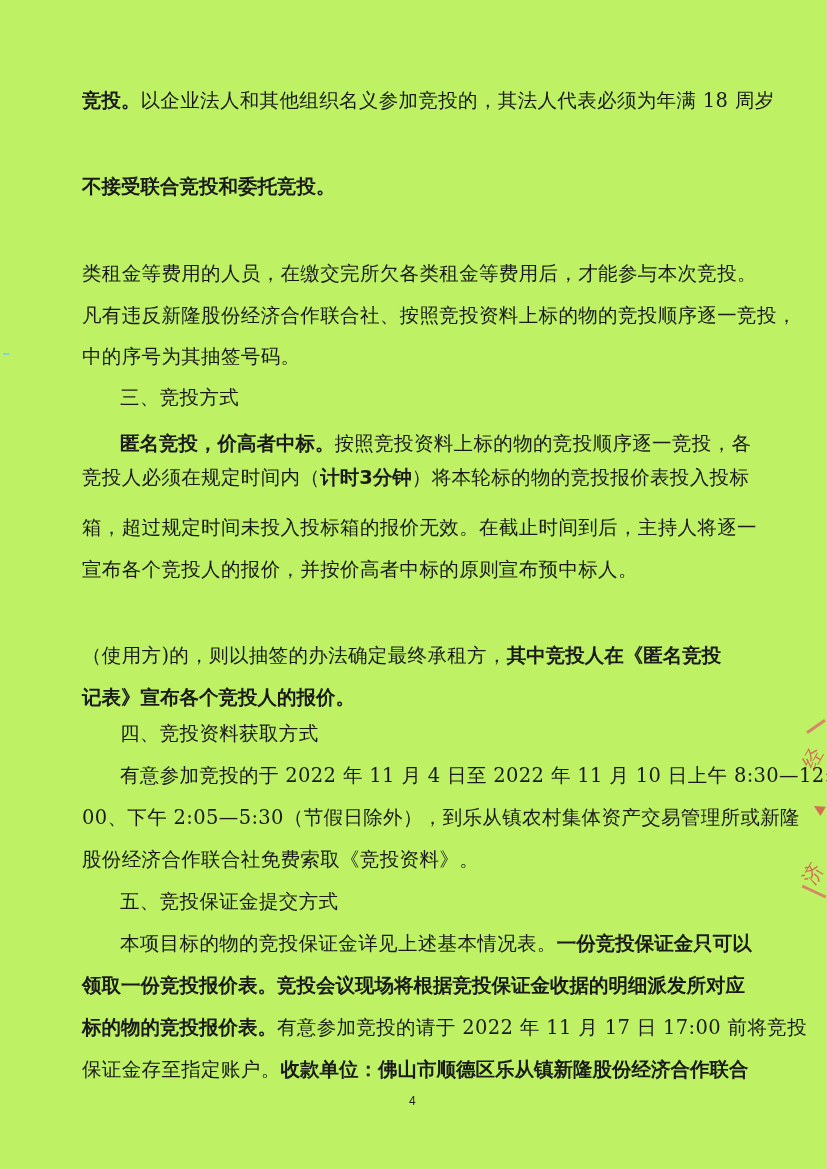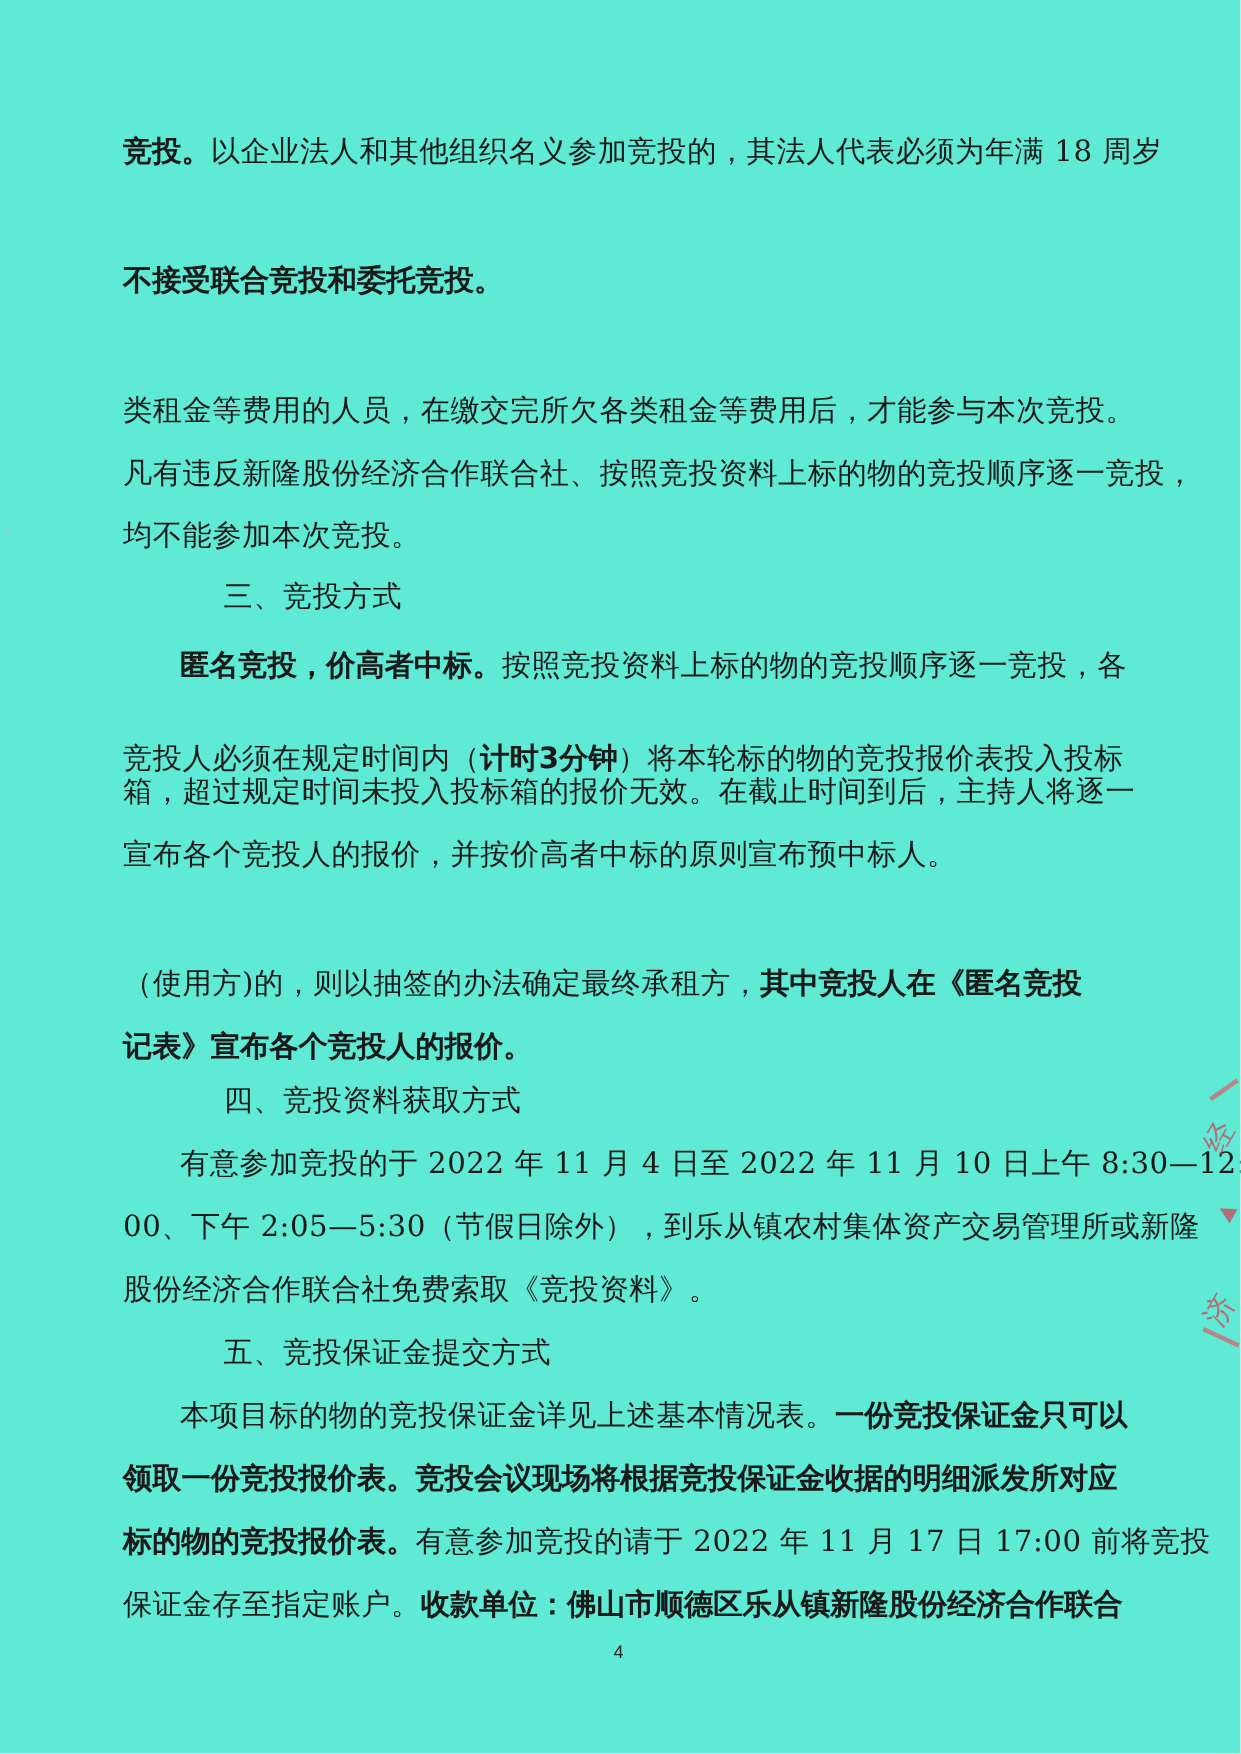--- a/index.html
+++ b/index.html
@@ -1,22 +1,22 @@
 <!DOCTYPE html>
 <html><head>
 <meta charset="utf-8">
 <style>
   html, body { margin: 0; padding: 0; background: #ffffff; }
   body { width: 827px; height: 1169px; position: relative; overflow: hidden;
          font-family: "DejaVu Serif", "Liberation Serif", serif; color: #1a1a1a; }
-  .page { position: absolute; left: 0; top: 0; width: 827px; height: 1169px; background: #5eead4; }
+  .page { position: absolute; left: 0; top: 0; width: 827px; height: 1169px; background: #bef264; }
   .line { position: absolute; left: 82px; width: 674px; font-size: 19.5px; line-height: 24px;
           white-space: nowrap; letter-spacing: 0.35px; text-align: justify; }
   .line.indent { left: 120px; width: 636px; }
-  .line.heading { left: 120px; margin-left: 29px; }
+  .line.heading { left: 120px; }
   .b { font-weight: bold; font-family: "DejaVu Sans", "Liberation Sans", sans-serif; letter-spacing: 0px; }
   .u { text-decoration-thickness: 2px; text-underline-offset: 4px; }
   .page-number { position: absolute; left: 409px; top: 1094px; font-size: 12px;
                  font-family: "Liberation Sans", sans-serif; color: #222; }
   .stamp-glyph { position: absolute; color: #d83a50; font-size: 20px; transform: rotate(-60deg);
                  font-family: "DejaVu Sans", sans-serif; opacity: 0.7; }
   .scan-mark { position: absolute; left: 3px; top: 353px; width: 6px; height: 2px; background: #7fd6d6; }
 </style>
 </head>
 <body>
@@ -32,31 +32,31 @@
     <span class="b">不接受联合竞投和委托竞投。</span>
   </div>
 
   <div class="line" style="top:262px">
     <span>类租金等费用的人员，在缴交完所欠各类租金等费用后，才能参与本次竞投。</span>
   </div>
   <div class="line" style="top:304px">
     <span>凡有违反新隆股份经济合作联合社、按照竞投资料上标的物的竞投顺序逐一竞投，</span>
   </div>
   <div class="line" style="top:345px">
-    <span>均不能参加本次竞投。</span>
+    <span>中的序号为其抽签号码。</span>
   </div>
 
   <div class="line heading" style="top:386px">
     <span>三、竞投方式</span>
   </div>
 
   <div class="line indent" style="top:432px">
     <span class="b">匿名竞投，价高者中标。</span><span>按照竞投资料上标的物的竞投顺序逐一竞投，各</span>
   </div>
-  <div class="line" style="top:494px">
+  <div class="line" style="top:466px">
     <span>竞投人必须在规定时间内（</span><span class="b">计时3分钟</span><span>）将本轮标的物的竞投报价表投入投标</span>
   </div>
   <div class="line" style="top:516px">
     <span>箱，超过规定时间未投入投标箱的报价无效。在截止时间到后，主持人将逐一</span>
   </div>
   <div class="line" style="top:558px">
     <span>宣布各个竞投人的报价，并按价高者中标的原则宣布预中标人。</span>
   </div>
 
   <div class="line" style="top:644px">

